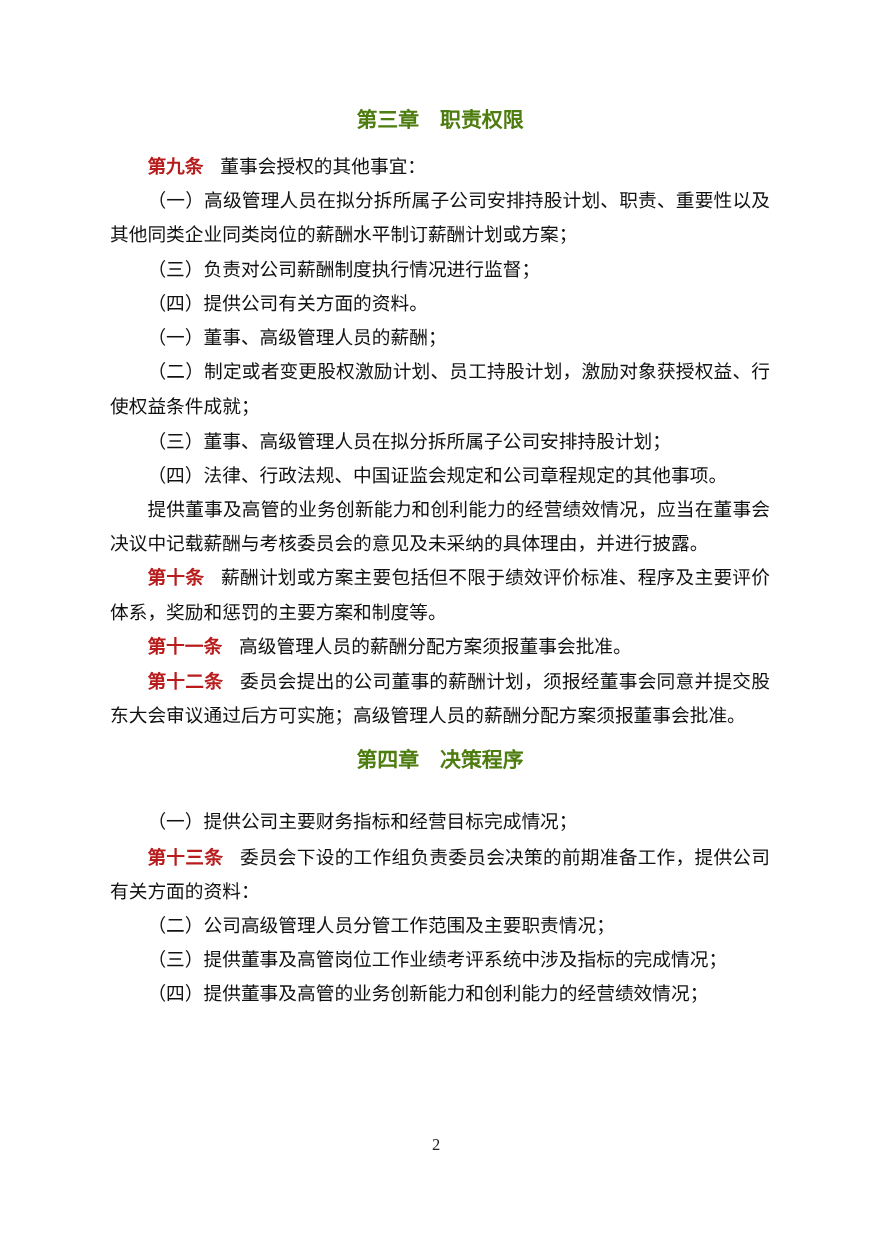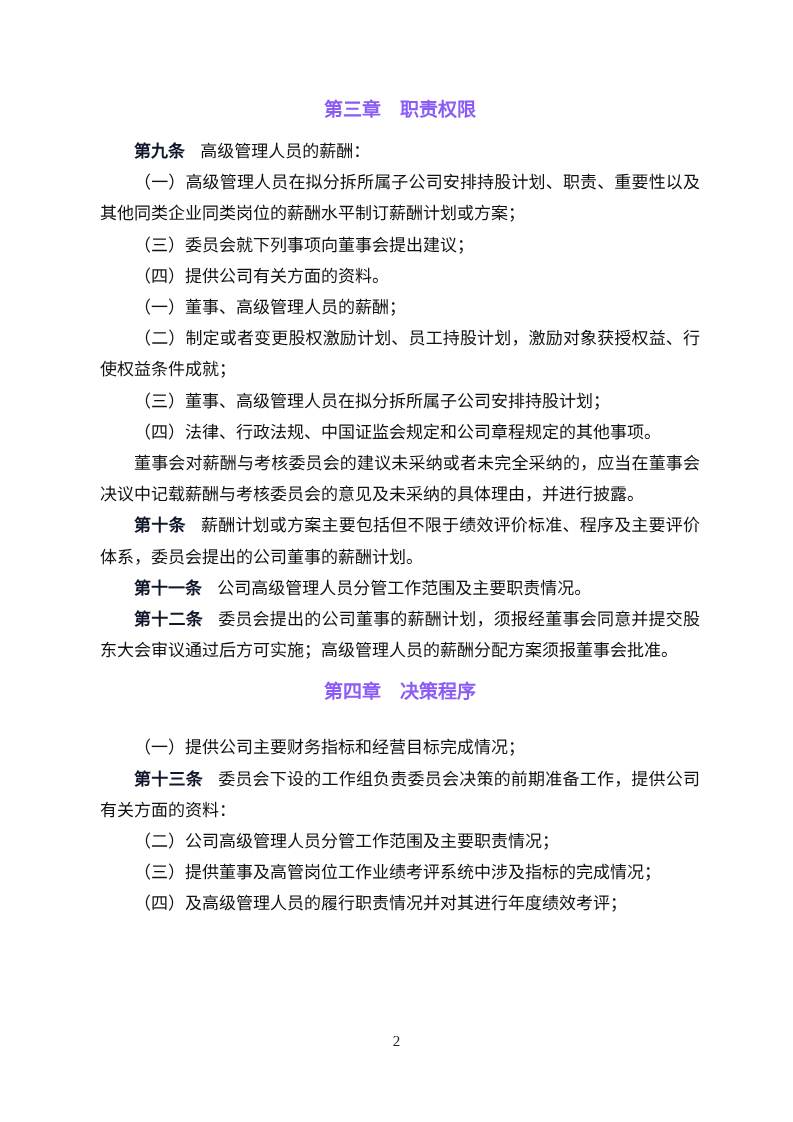--- a/index.html
+++ b/index.html
@@ -18,90 +18,90 @@
     box-sizing: border-box;
     padding: 94px 93px 0 100px;
     overflow: hidden;
   }
   .chapter-title {
     font-size: 19px;
     font-weight: 700;
     text-align: center;
     line-height: 32px;
     margin: 0 0 10px 0;
-    color: #8b5cf6;
+    color: #4d7c0f;
   }
   .chapter-title.mid {
     margin-top: 10px;
     margin-bottom: 24px;
   }
   .para {
     margin: 0;
     font-size: 17px;
     line-height: 31.2px;
     text-align: justify;
     text-justify: inter-ideograph;
     text-indent: 2em;
     color: #111111;
   }
   .para .lead {
     font-weight: 700;
-    color: #0f172a;
+    color: #b91c1c;
     margin-right: 0.9em;
   }
   .page-footer {
     position: absolute;
     left: 0;
     top: 1033px;
     width: 100%;
     text-align: center;
     font-size: 15px;
     color: #222222;
   }
 </style>
 </head>
 <body>
 
 <div class="page">
 
   <h2 class="chapter-title">第三章　职责权限</h2>
 
-  <p class="para"><b class="lead">第九条</b><span>高级管理人员的薪酬：</span></p>
+  <p class="para"><b class="lead">第九条</b><span>董事会授权的其他事宜：</span></p>
 
   <p class="para">（一）高级管理人员在拟分拆所属子公司安排持股计划、职责、重要性以及其他同类企业同类岗位的薪酬水平制订薪酬计划或方案；</p>
 
 
-  <p class="para">（三）委员会就下列事项向董事会提出建议；</p>
+  <p class="para">（三）负责对公司薪酬制度执行情况进行监督；</p>
 
   <p class="para">（四）提供公司有关方面的资料。</p>
 
 
   <p class="para">（一）董事、高级管理人员的薪酬；</p>
 
   <p class="para">（二）制定或者变更股权激励计划、员工持股计划，激励对象获授权益、行使权益条件成就；</p>
 
   <p class="para">（三）董事、高级管理人员在拟分拆所属子公司安排持股计划；</p>
 
   <p class="para">（四）法律、行政法规、中国证监会规定和公司章程规定的其他事项。</p>
 
-  <p class="para">董事会对薪酬与考核委员会的建议未采纳或者未完全采纳的，应当在董事会决议中记载薪酬与考核委员会的意见及未采纳的具体理由，并进行披露。</p>
+  <p class="para">提供董事及高管的业务创新能力和创利能力的经营绩效情况，应当在董事会决议中记载薪酬与考核委员会的意见及未采纳的具体理由，并进行披露。</p>
 
-  <p class="para"><b class="lead">第十条</b><span>薪酬计划或方案主要包括但不限于绩效评价标准、程序及主要评价体系，委员会提出的公司董事的薪酬计划。</span></p>
+  <p class="para"><b class="lead">第十条</b><span>薪酬计划或方案主要包括但不限于绩效评价标准、程序及主要评价体系，奖励和惩罚的主要方案和制度等。</span></p>
 
-  <p class="para"><b class="lead">第十一条</b><span>公司高级管理人员分管工作范围及主要职责情况。</span></p>
+  <p class="para"><b class="lead">第十一条</b><span>高级管理人员的薪酬分配方案须报董事会批准。</span></p>
 
   <p class="para"><b class="lead">第十二条</b><span>委员会提出的公司董事的薪酬计划，须报经董事会同意并提交股东大会审议通过后方可实施；高级管理人员的薪酬分配方案须报董事会批准。</span></p>
 
   <h2 class="chapter-title mid">第四章　决策程序</h2>
 
   <p class="para">（一）提供公司主要财务指标和经营目标完成情况；</p>
 
   <p class="para"><b class="lead">第十三条</b><span>委员会下设的工作组负责委员会决策的前期准备工作，提供公司有关方面的资料：</span></p>
 
   <p class="para">（二）公司高级管理人员分管工作范围及主要职责情况；</p>
 
   <p class="para">（三）提供董事及高管岗位工作业绩考评系统中涉及指标的完成情况；</p>
 
-  <p class="para">（四）及高级管理人员的履行职责情况并对其进行年度绩效考评；</p>
+  <p class="para">（四）提供董事及高管的业务创新能力和创利能力的经营绩效情况；</p>
 
   <div class="page-footer">2</div>
 
 </div>
 
 </body></html>

